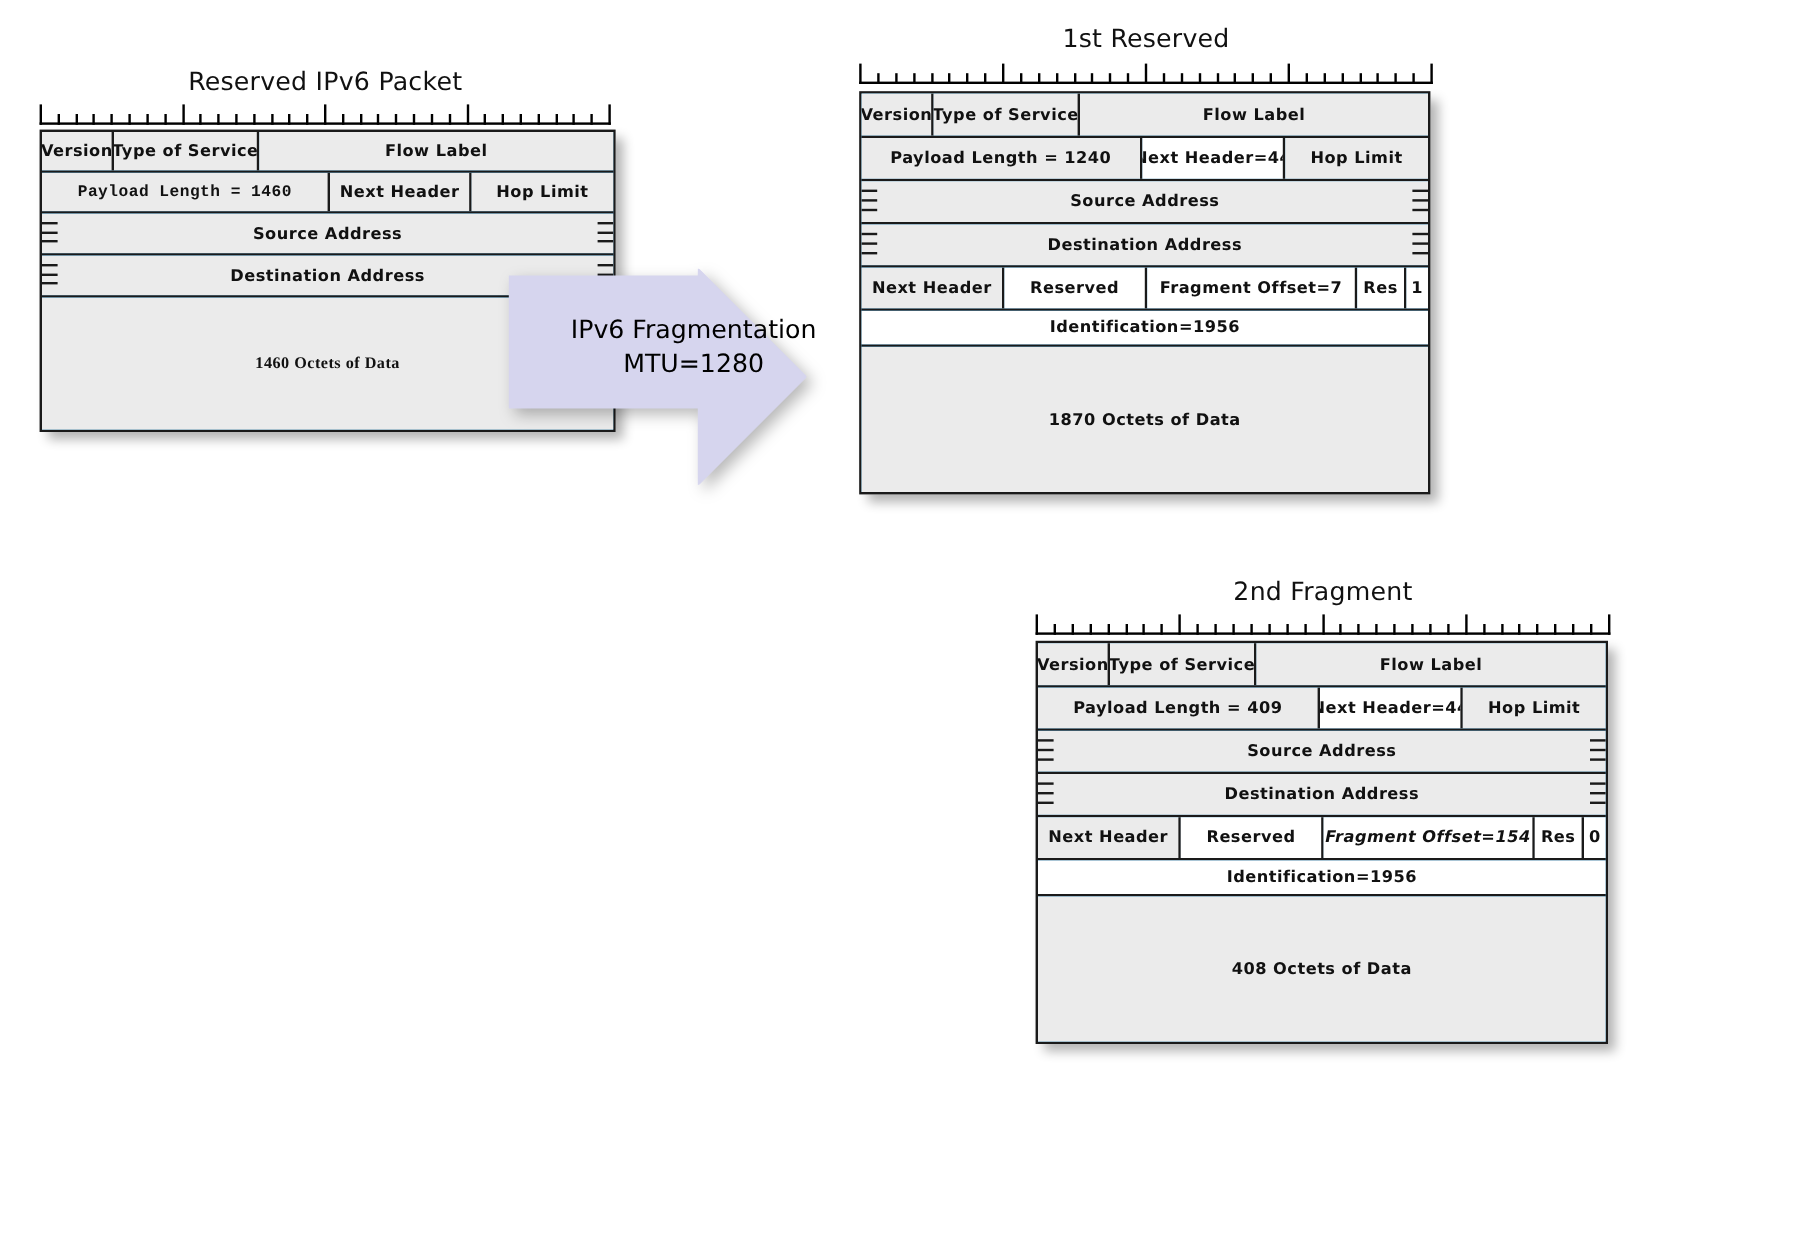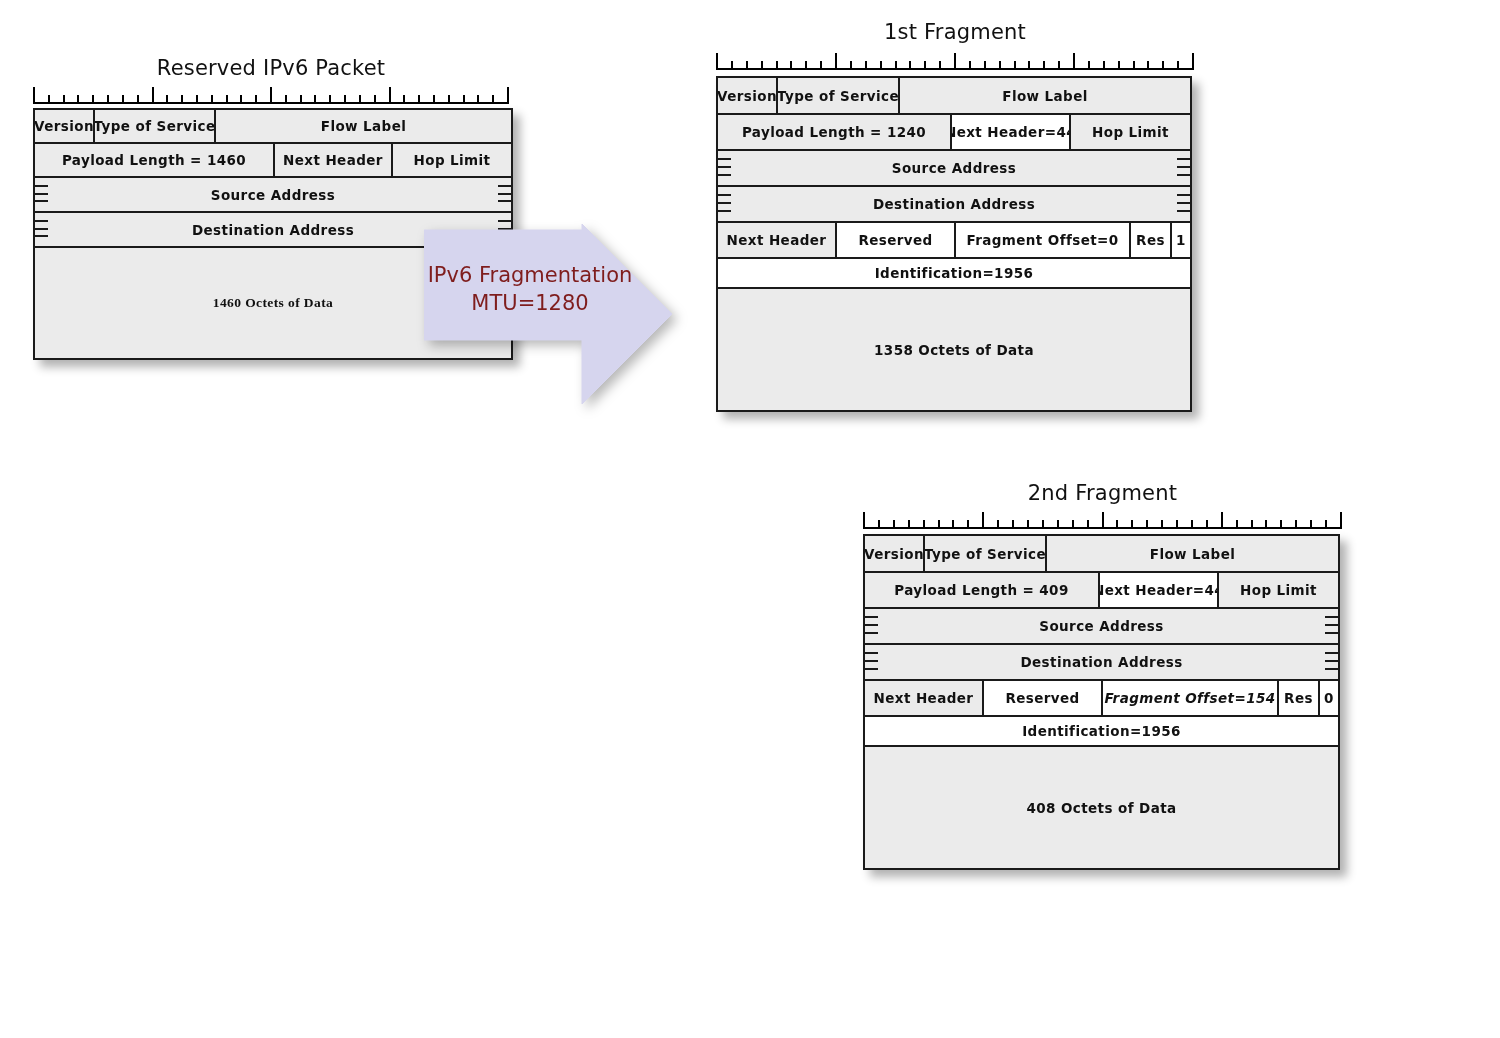--- a/index.html
+++ b/index.html
@@ -111,23 +111,24 @@
   .arrow-wrap {
     position: absolute;
     filter: drop-shadow(5px 5px 6px rgba(0,0,0,0.28));
   }
   .arrow-label {
     position: absolute;
     text-align: center;
     font-family: "DejaVu Sans", sans-serif;
     font-size: 21px;
     line-height: 1.32;
-    color: #7f1d1d;
+    color: #000000;
     white-space: pre-line;
     pointer-events: none;
+    margin-left: 48px;
   }
 </style>
 </head>
 <body>
 
 <div class="pkt-title" style="left:33px; top:56px; width:476px;">Reserved IPv6 Packet</div>
 
 <div class="ruler" id="ruler-original" style="left:33px; top:86px; width:476px;">
     <div class="base"></div>
     <div class="tick major" style="left: 0px;"></div>
@@ -165,21 +166,21 @@
     <div class="tick major" style="left: 474px;"></div>
   </div>
 
 <div class="packet" id="packet-original" style="left:33px; top:108px; width:480px;">
     <div class="row" style="height: 34px;">
       <div class="cell gray" style="flex: 0 0 60px;">Version</div>
       <div class="cell gray" style="flex: 0 0 121px;">Type of Service</div>
       <div class="cell gray endcell" style="flex: 0 0 295px;">Flow Label</div>
     </div>
     <div class="row" style="height: 34px;">
-      <div class="cell gray" style="flex: 0 0 240px;">Payload Length = 1460</div>
+      <div class="cell gray" style="flex: 0 0 240px; font-family: Liberation Mono, monospace;">Payload Length = 1460</div>
       <div class="cell gray" style="flex: 0 0 118px;">Next Header</div>
       <div class="cell gray endcell" style="flex: 0 0 118px;">Hop Limit</div>
     </div>
     <div class="row" style="height: 35px;">
       <div class="cell gray endcell" style="flex: 0 0 476px;">Source Address</div>
       <div class="jag left">
         <i></i>
         <i></i>
         <i></i>
       </div>
@@ -208,21 +209,21 @@
   </div>
 
 <div class="arrow-wrap" style="left:424px; top:224px; width:248px; height:180px;">
   <svg width="248" height="180" viewBox="0 0 248 180">
     <polygon points="0,6 158,6 158,0 248,90 158,180 158,116 0,116" fill="#d6d5ee" stroke="#d6d5ee" stroke-width="1"></polygon>
   </svg>
 </div>
 <div class="arrow-label" style="left:424px; top:262px; width:212px;">IPv6 Fragmentation
 MTU=1280</div>
 
-<div class="pkt-title" style="left:717px; top:20px; width:476px;">1st Fragment</div>
+<div class="pkt-title" style="left:717px; top:20px; width:476px;">1st Reserved</div>
 
 <div class="ruler" id="ruler-fragment-1" style="left:716px; top:52px; width:478px;">
     <div class="base"></div>
     <div class="tick major" style="left: 0px;"></div>
     <div class="tick minor" style="left: 14.875px;"></div>
     <div class="tick minor" style="left: 29.75px;"></div>
     <div class="tick minor" style="left: 44.625px;"></div>
     <div class="tick minor" style="left: 59.5px;"></div>
     <div class="tick minor" style="left: 74.375px;"></div>
     <div class="tick minor" style="left: 89.25px;"></div>
@@ -287,29 +288,29 @@
       </div>
       <div class="jag right">
         <i></i>
         <i></i>
         <i></i>
       </div>
     </div>
     <div class="row" style="height: 36px;">
       <div class="cell gray" style="flex: 0 0 119px;">Next Header</div>
       <div class="cell white" style="flex: 0 0 119px;">Reserved</div>
-      <div class="cell white" style="flex: 0 0 175px;">Fragment Offset=0</div>
+      <div class="cell white" style="flex: 0 0 175px;">Fragment Offset=7</div>
       <div class="cell white" style="flex: 0 0 41px;">Res</div>
       <div class="cell white endcell" style="flex: 0 0 18px;">1</div>
     </div>
     <div class="row" style="height: 30px;">
       <div class="cell white endcell" style="flex: 0 0 472px;">Identification=1956</div>
     </div>
     <div class="row last" style="height: 121px;">
-      <div class="cell gray endcell" style="flex: 0 0 472px;">1358 Octets of Data</div>
+      <div class="cell gray endcell" style="flex: 0 0 472px;">1870 Octets of Data</div>
     </div>
   </div>
 
 <div class="pkt-title" style="left:864px; top:481px; width:477px;">2nd Fragment</div>
 
 <div class="ruler" id="ruler-fragment-2" style="left:863px; top:511px; width:479px;">
     <div class="base"></div>
     <div class="tick major" style="left: 0px;"></div>
     <div class="tick minor" style="left: 14.9062px;"></div>
     <div class="tick minor" style="left: 29.8125px;"></div>

